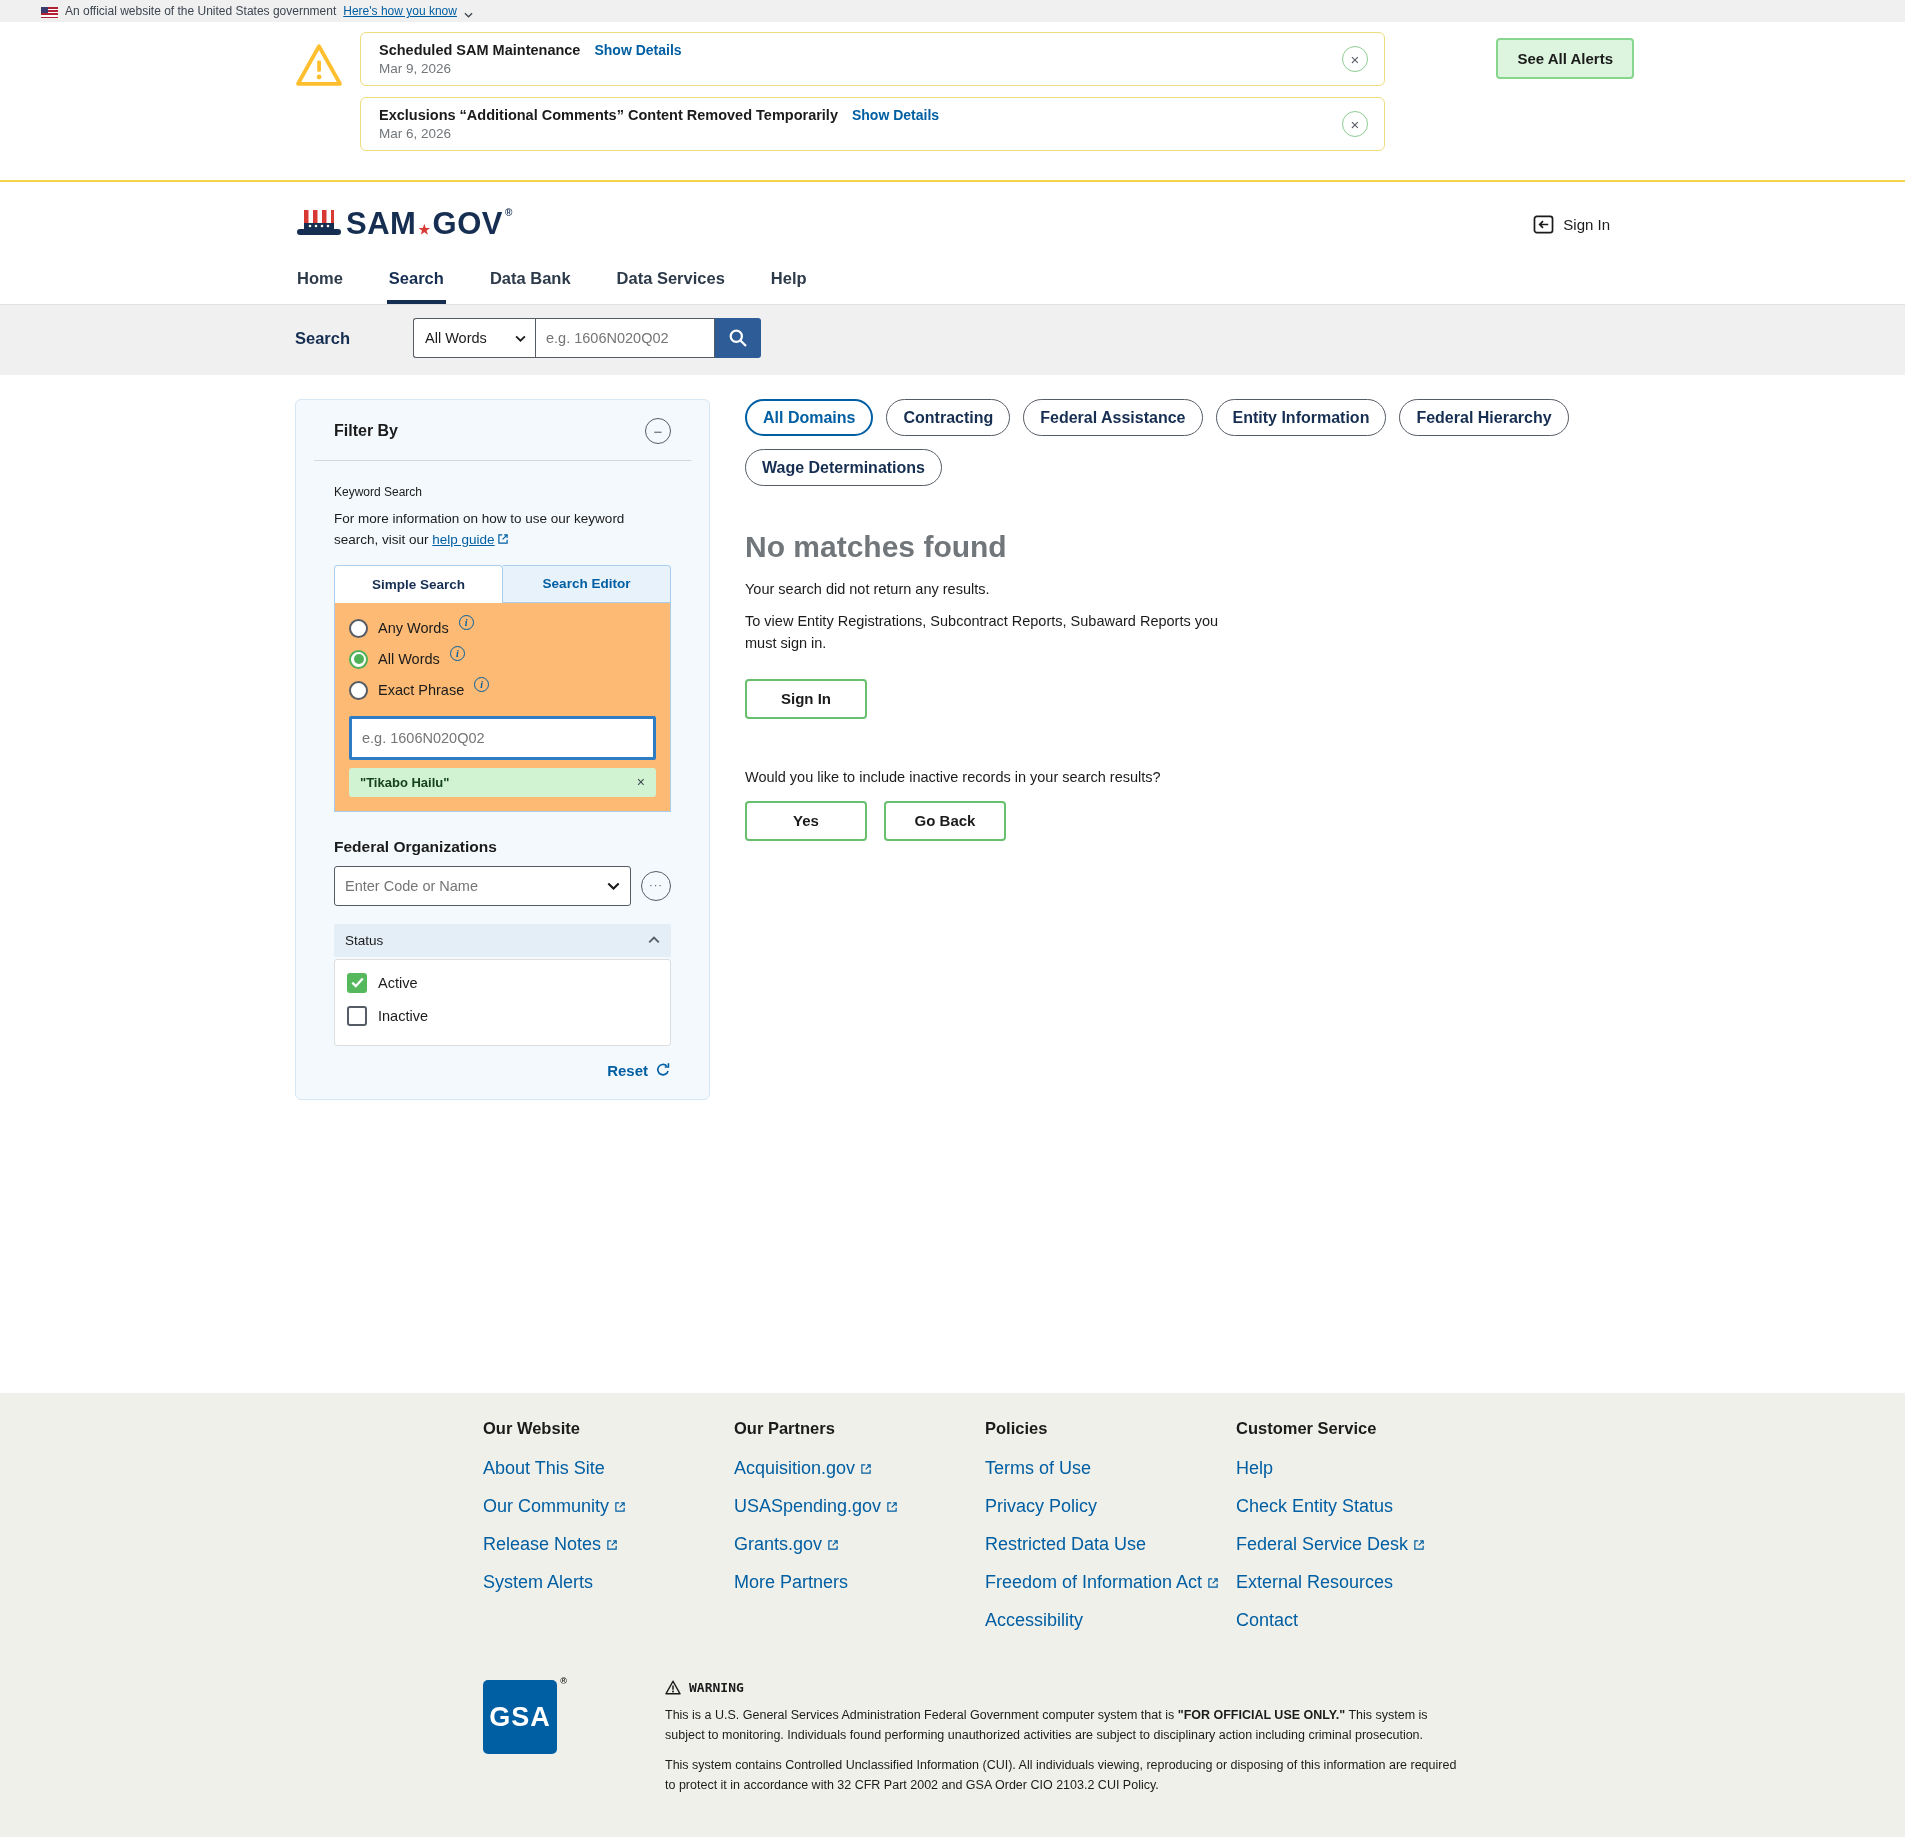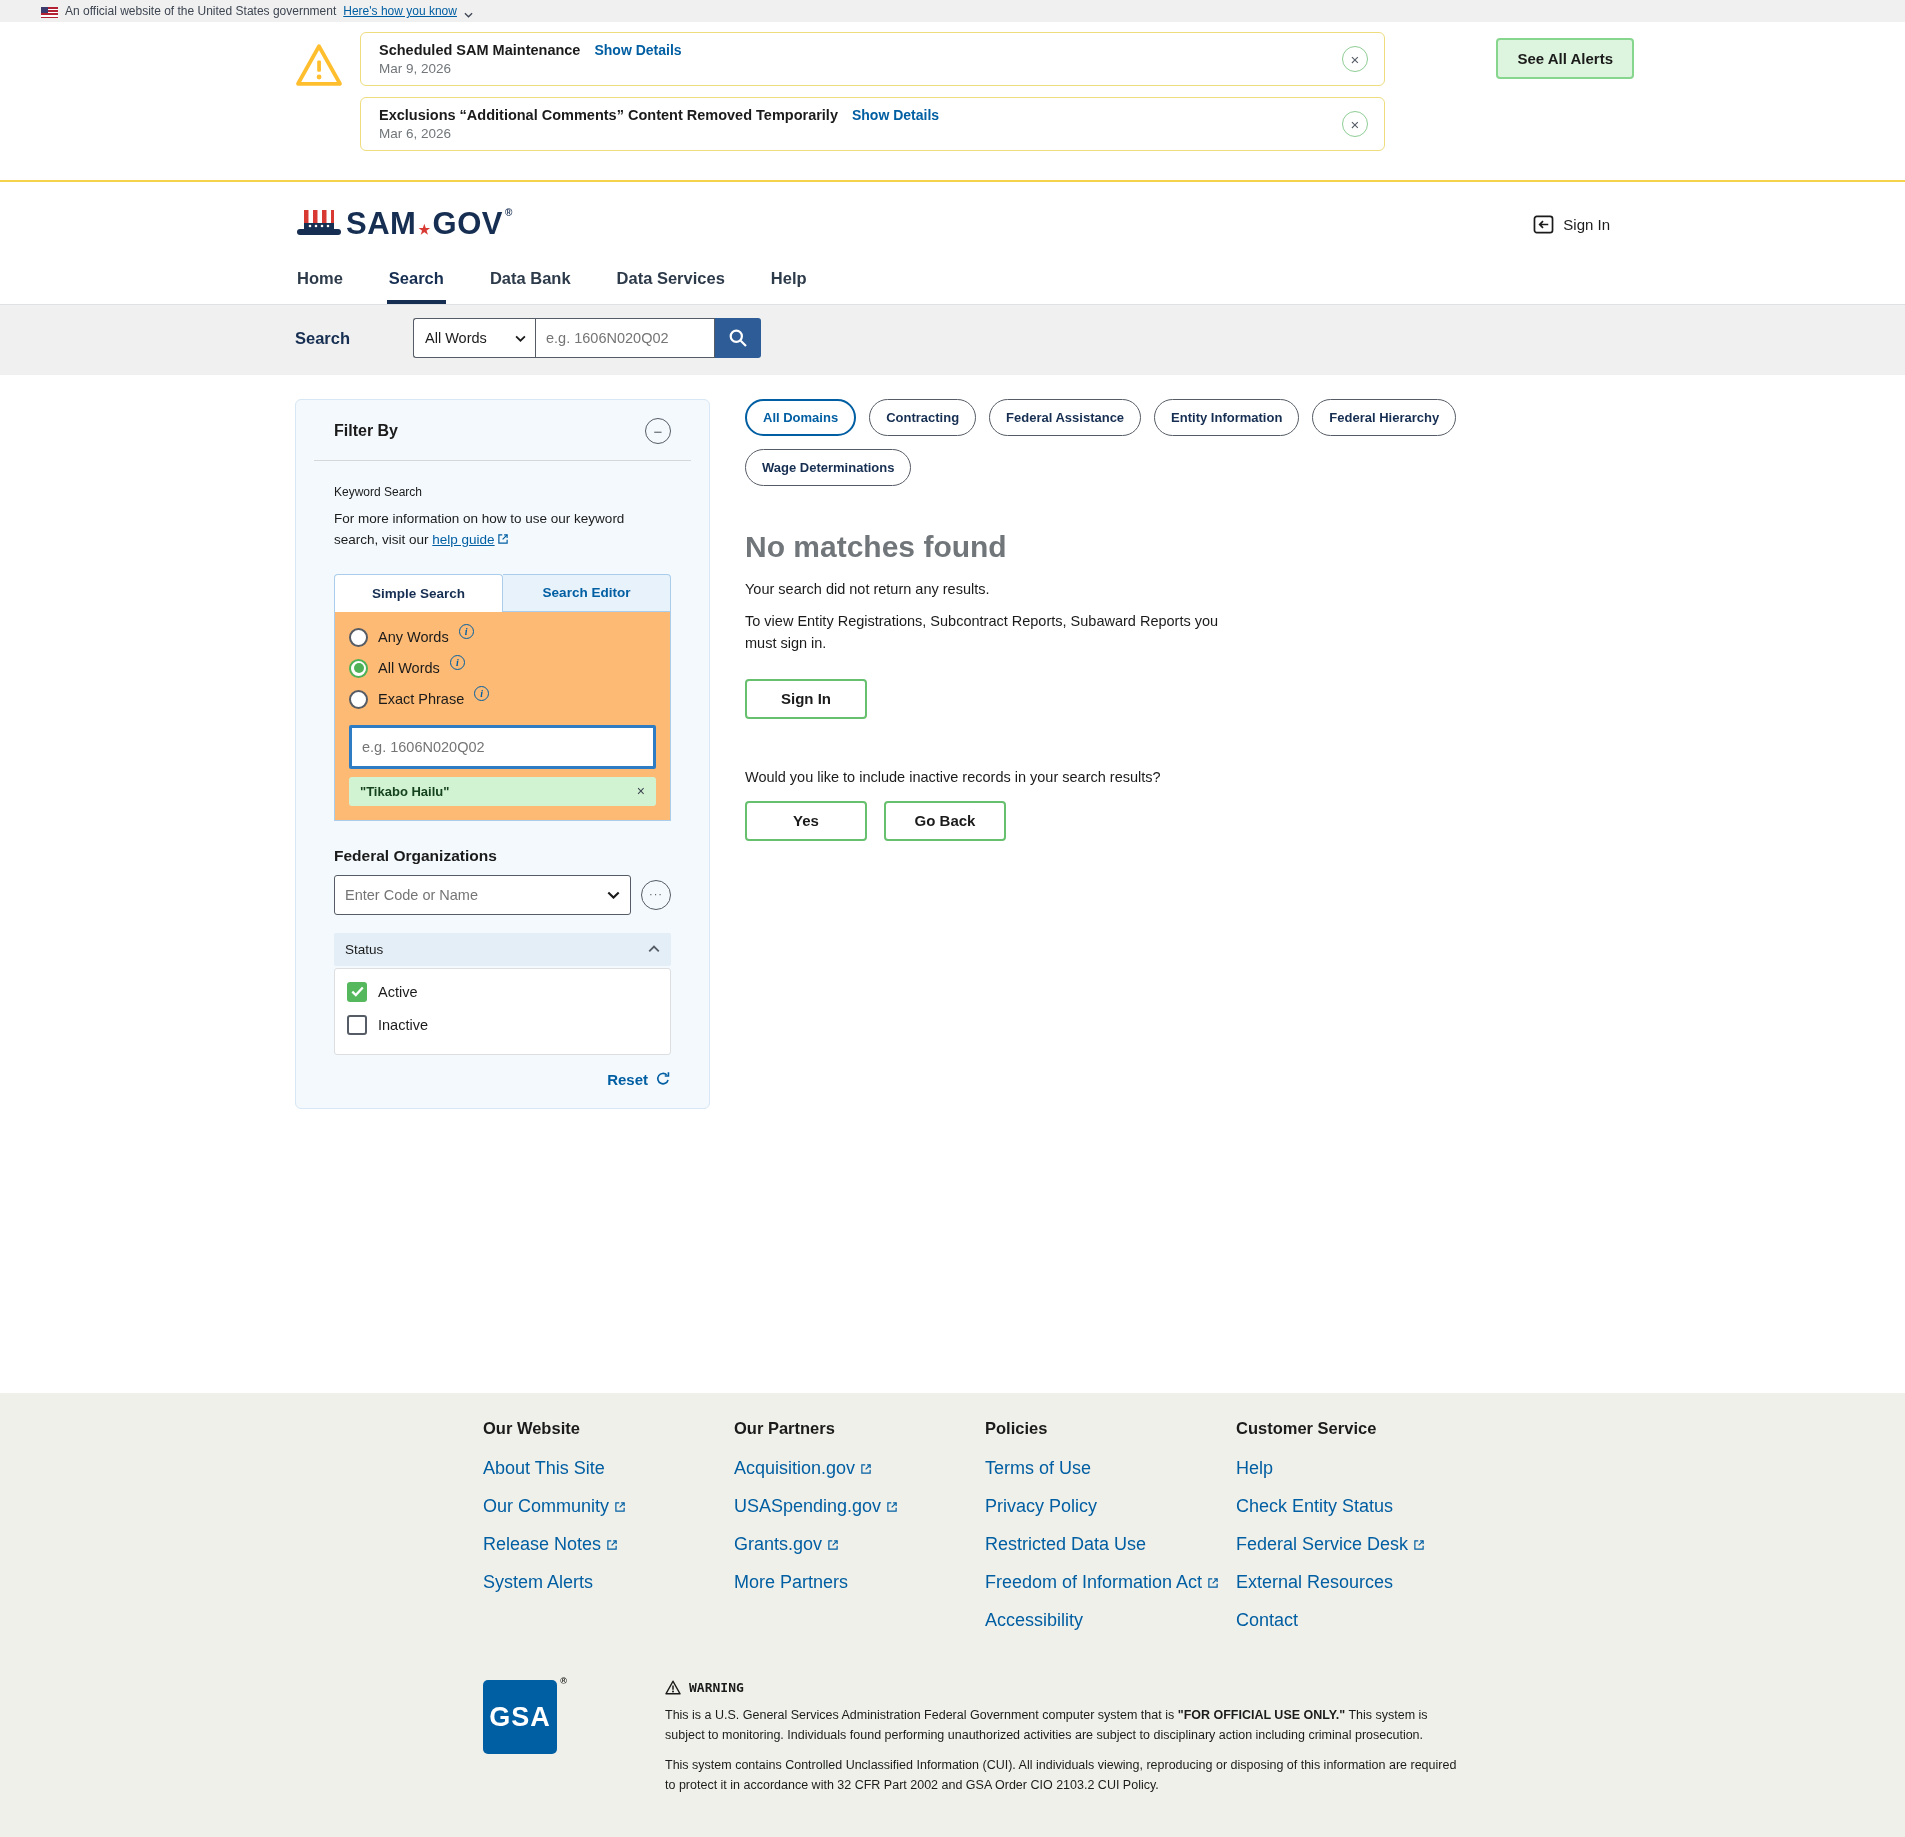--- a/index.html
+++ b/index.html
@@ -74,21 +74,21 @@
   .fp-title { font-size:16px; font-weight:600; }
   .icon-circle-btn { width:26px; height:26px; border-radius:50%; border:1.5px solid #565c65;
                      background:transparent; color:#565c65; font-size:15px; line-height:1;
                      display:flex; align-items:center; justify-content:center; }
   .fp-divider { border:none; border-top:1px solid #d6d7d9; margin:16px -20px 0; }
   .kw-title { font-size:12px; font-weight:normal; margin-top:24px; }
   .kw-help { font-size:13.5px; line-height:1.55; margin-top:10px; }
   .kw-help a { color:#005ea2; text-decoration:underline; }
   .ext-ic { vertical-align:-1px; margin-left:2px; }
 
-  .tabs { display:flex; margin-top:23px; }
+  .tabs { display:flex; margin-top:14px; }
   .tab { flex:1; height:38px; display:flex; align-items:center; justify-content:center;
          font-size:13.5px; font-weight:bold; border:1px solid #a9cdea; cursor:pointer; }
   .tab.active { background:#fff; border-bottom:none; color:#162e51; border-radius:4px 4px 0 0; }
   .tab.inactive { background:#e8f2fb; color:#005ea2; border-left:none; border-radius:0 4px 0 0; }
   .tab-content { background:#fdba74; border:1px solid #a9cdea; border-top:none; padding:16px 14px 14px; }
 
   .radio-row { display:flex; align-items:center; gap:10px; margin-bottom:12px; }
   .radio { width:19px; height:19px; border-radius:50%; border:2px solid #565c65; background:#fff;
            position:relative; cursor:pointer; flex:0 0 auto; }
   .radio.selected { border-color:#4fb157; }
@@ -116,21 +116,21 @@
   .check-row { display:flex; align-items:center; gap:11px; margin-bottom:13px; cursor:pointer; }
   .checkbox { width:20px; height:20px; border-radius:3px; flex:0 0 auto; }
   .checkbox.checked { background:#55b85d; display:flex; align-items:center; justify-content:center; }
   .checkbox.unchecked { background:#fff; border:2px solid #565c65; }
   .check-label { font-size:14.5px; }
   .reset-row { margin-top:16px; display:flex; justify-content:flex-end; align-items:center; gap:7px; }
   .reset-link { color:#005ea2; font-weight:bold; font-size:15px; text-decoration:none; }
 
   .results { flex:1; }
   .pills { display:flex; gap:13px; flex-wrap:wrap; }
-  .pill { height:37px; padding:0 16px; border-radius:19px; background:#fff; font-size:13px; font-weight:bold;
+  .pill { height:37px; padding:0 16px; border-radius:19px; background:#fff; font-size:16px; font-weight:bold;
           display:flex; align-items:center; color:#162e51; border:1px solid #565c65; }
   .pill.active { border:2px solid #005ea2; color:#005ea2; }
   .nm-heading { margin-top:44px; font-size:30px; font-weight:bold; color:#71767a; }
   .nm-line1 { margin-top:17px; font-size:14.5px; }
   .nm-line2 { margin-top:14px; font-size:14.5px; width:508px; line-height:1.5; }
   .btn-green { display:inline-flex; align-items:center; justify-content:center; background:#fff;
                border:2px solid #67c06e; border-radius:4px; height:40px; min-width:122px; padding:0 20px;
                font-size:15px; font-weight:bold; color:#1b1b1b; }
   .nm-signin { margin-top:24px; }
   .nm-question { margin-top:50px; font-size:14.5px; }

